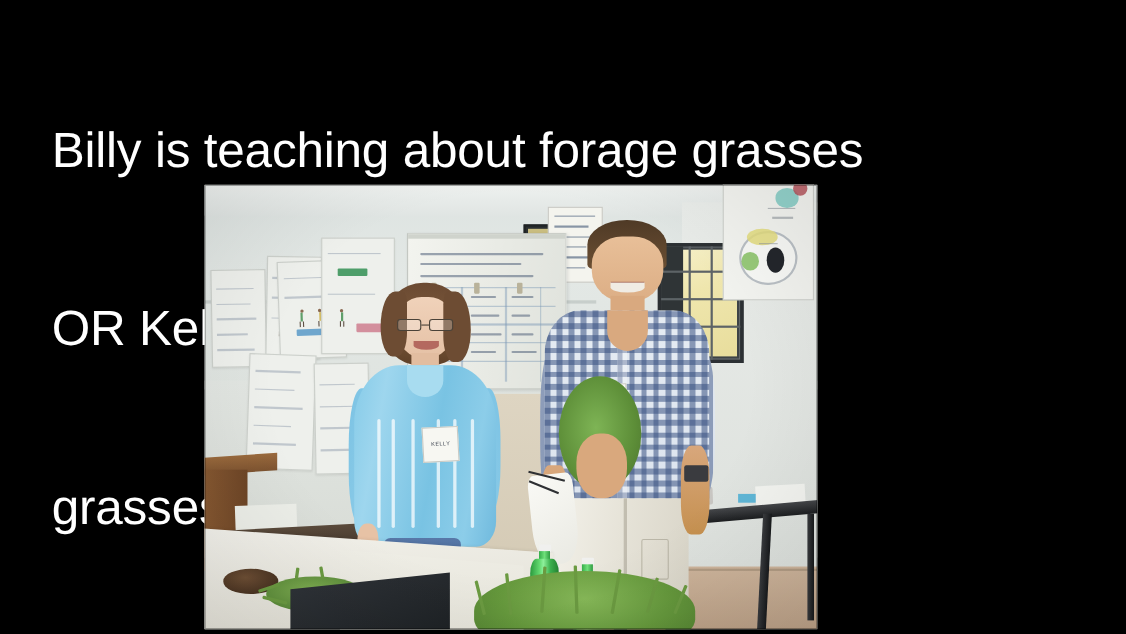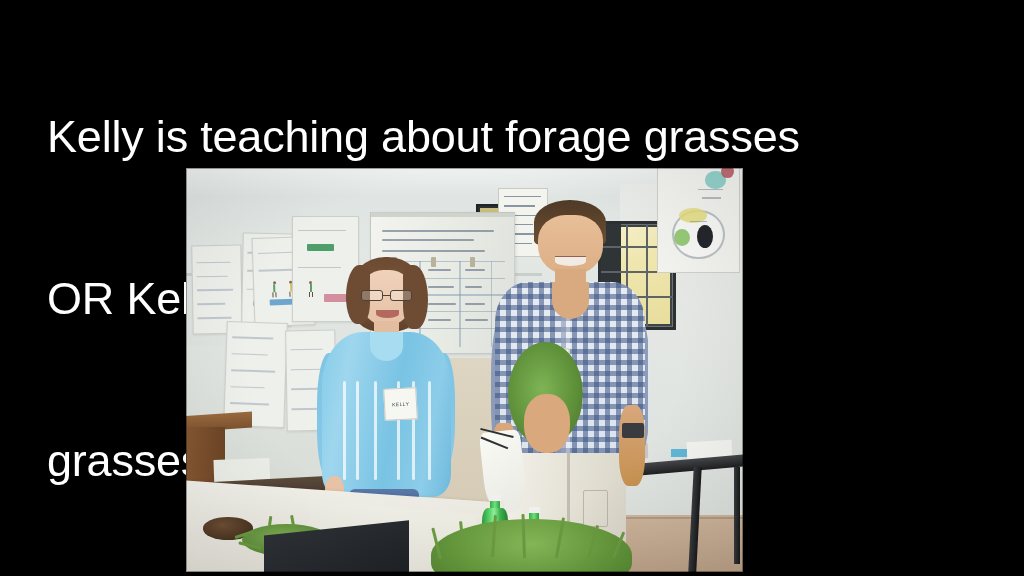--- a/index.html
+++ b/index.html
@@ -540,21 +540,21 @@
     border:1px solid rgba(0,0,0,.35);
     pointer-events:none;
   }
 </style>
 </head>
 <body>
 
 <div class="slide">
 
   <div class="title-block">
-    <span class="title-line">Kelly is teaching about forage grasses</span>
+    <span class="title-line">Billy is teaching about forage grasses</span>
     <span class="title-line">OR Kelly is learning about forage</span>
     <span class="title-line">grasses</span>
   </div>
 
   <div class="photo">
     <div class="photo-inner">
 
       <div class="wall-upper"></div>
       <div class="ceiling"></div>
       <div class="wall-lower"></div>

